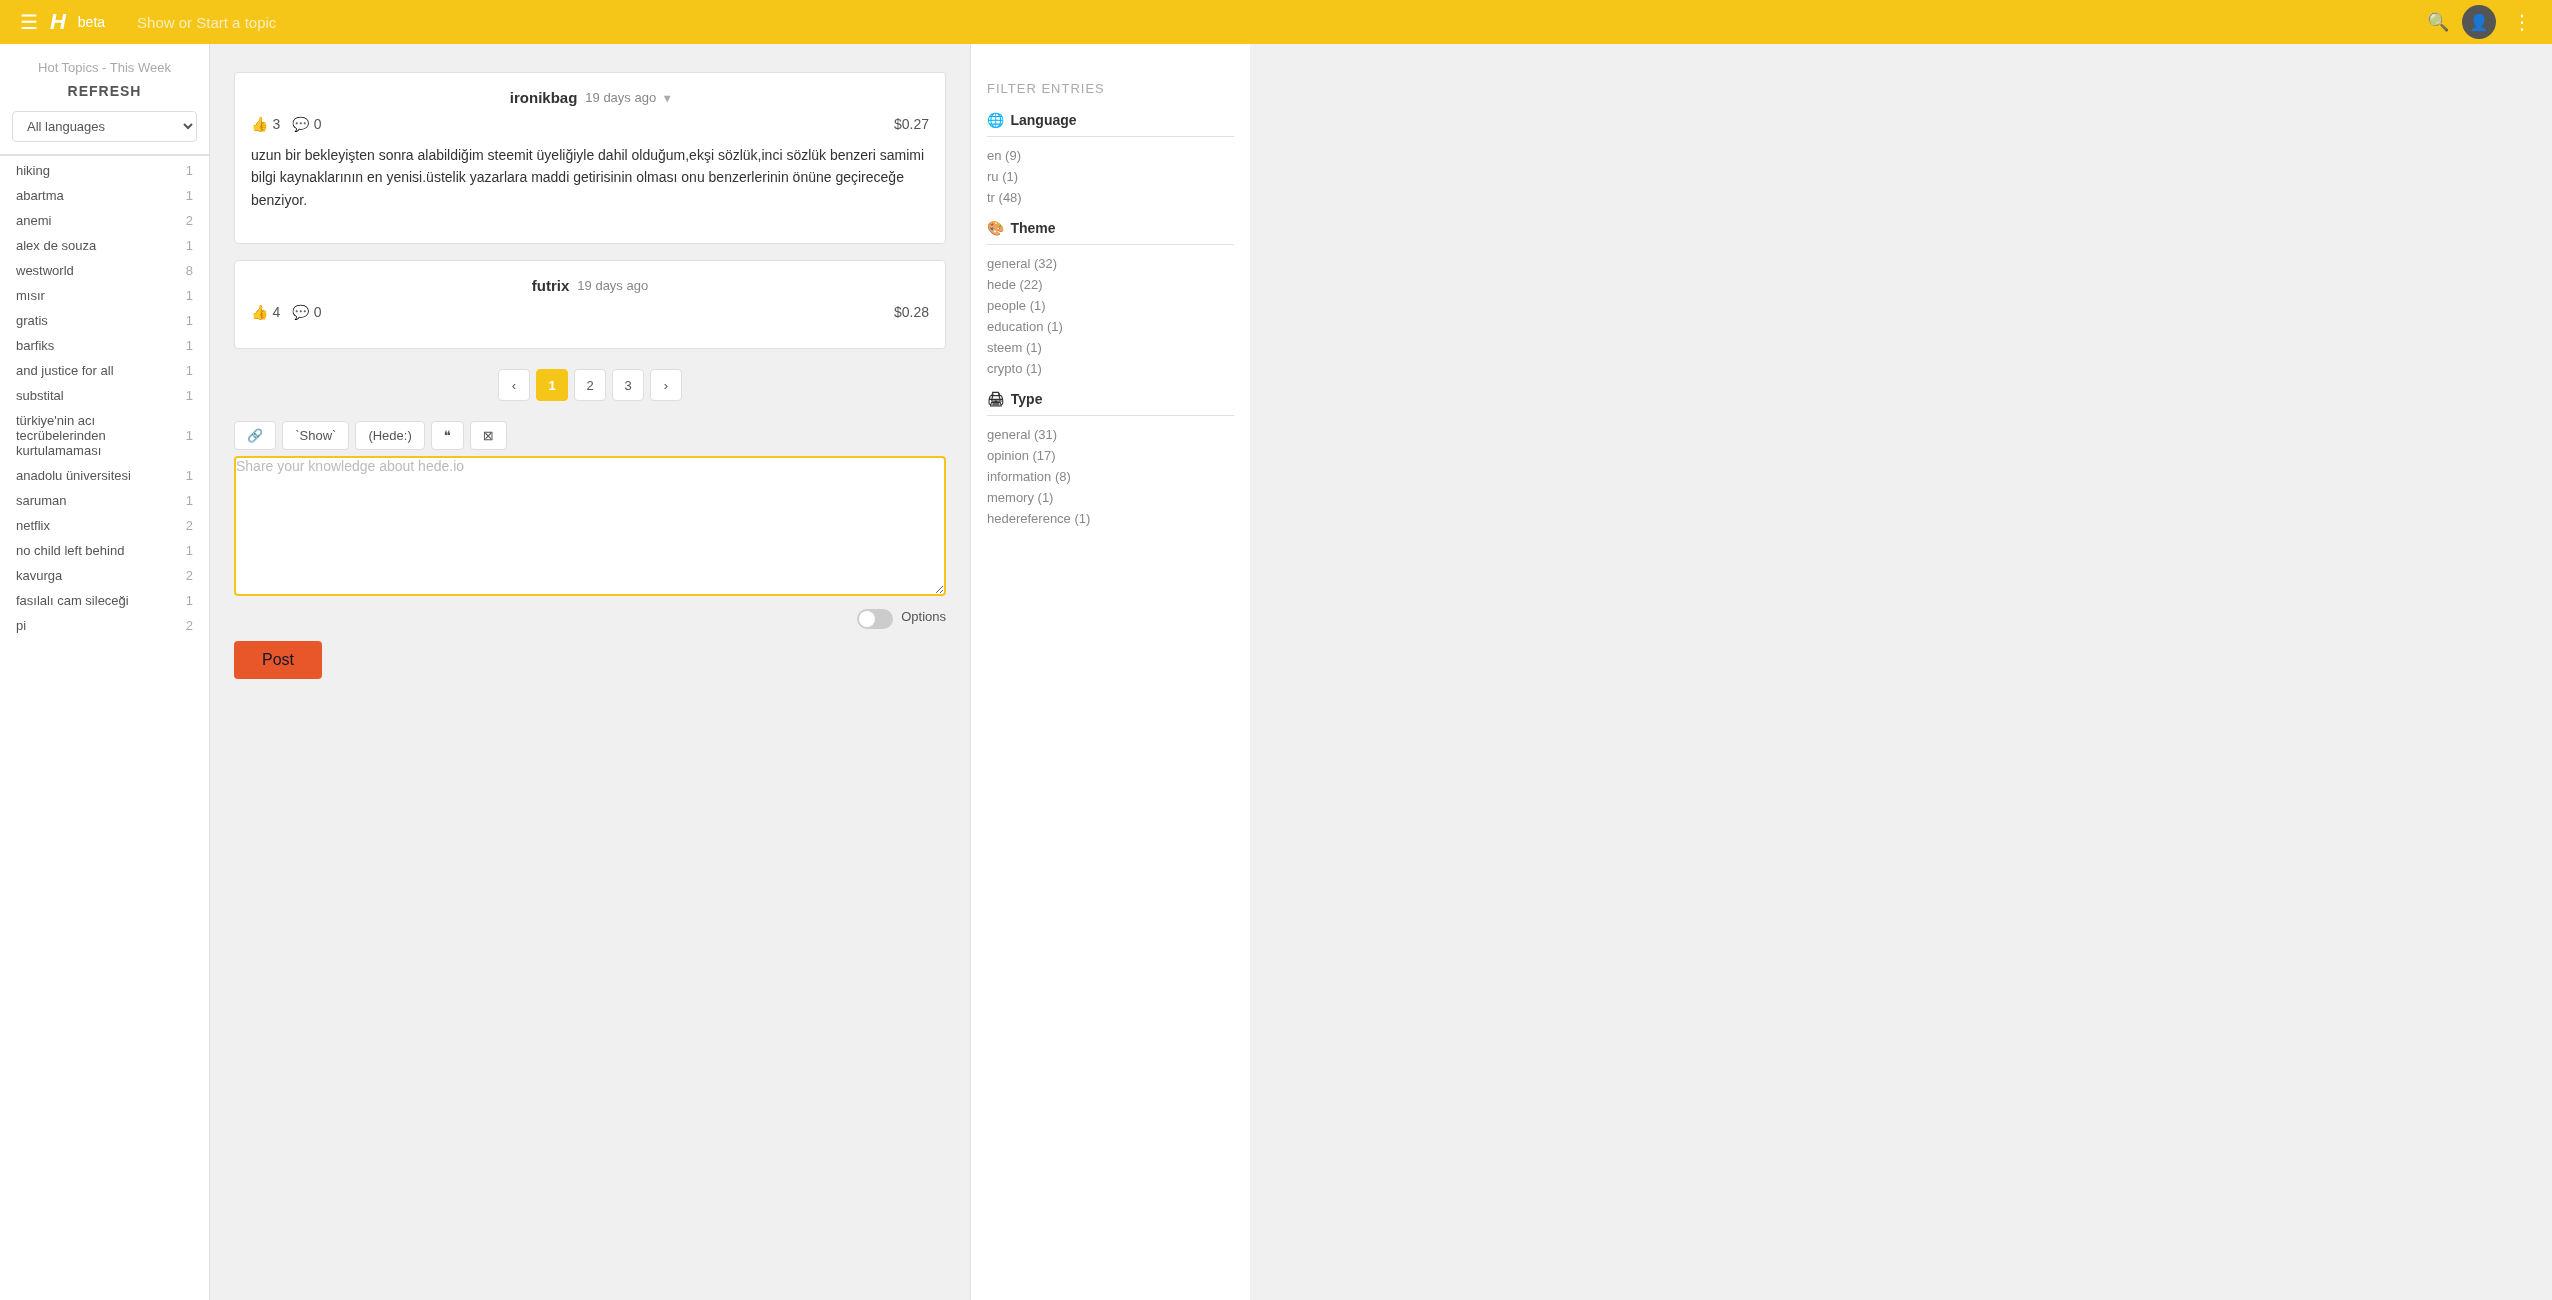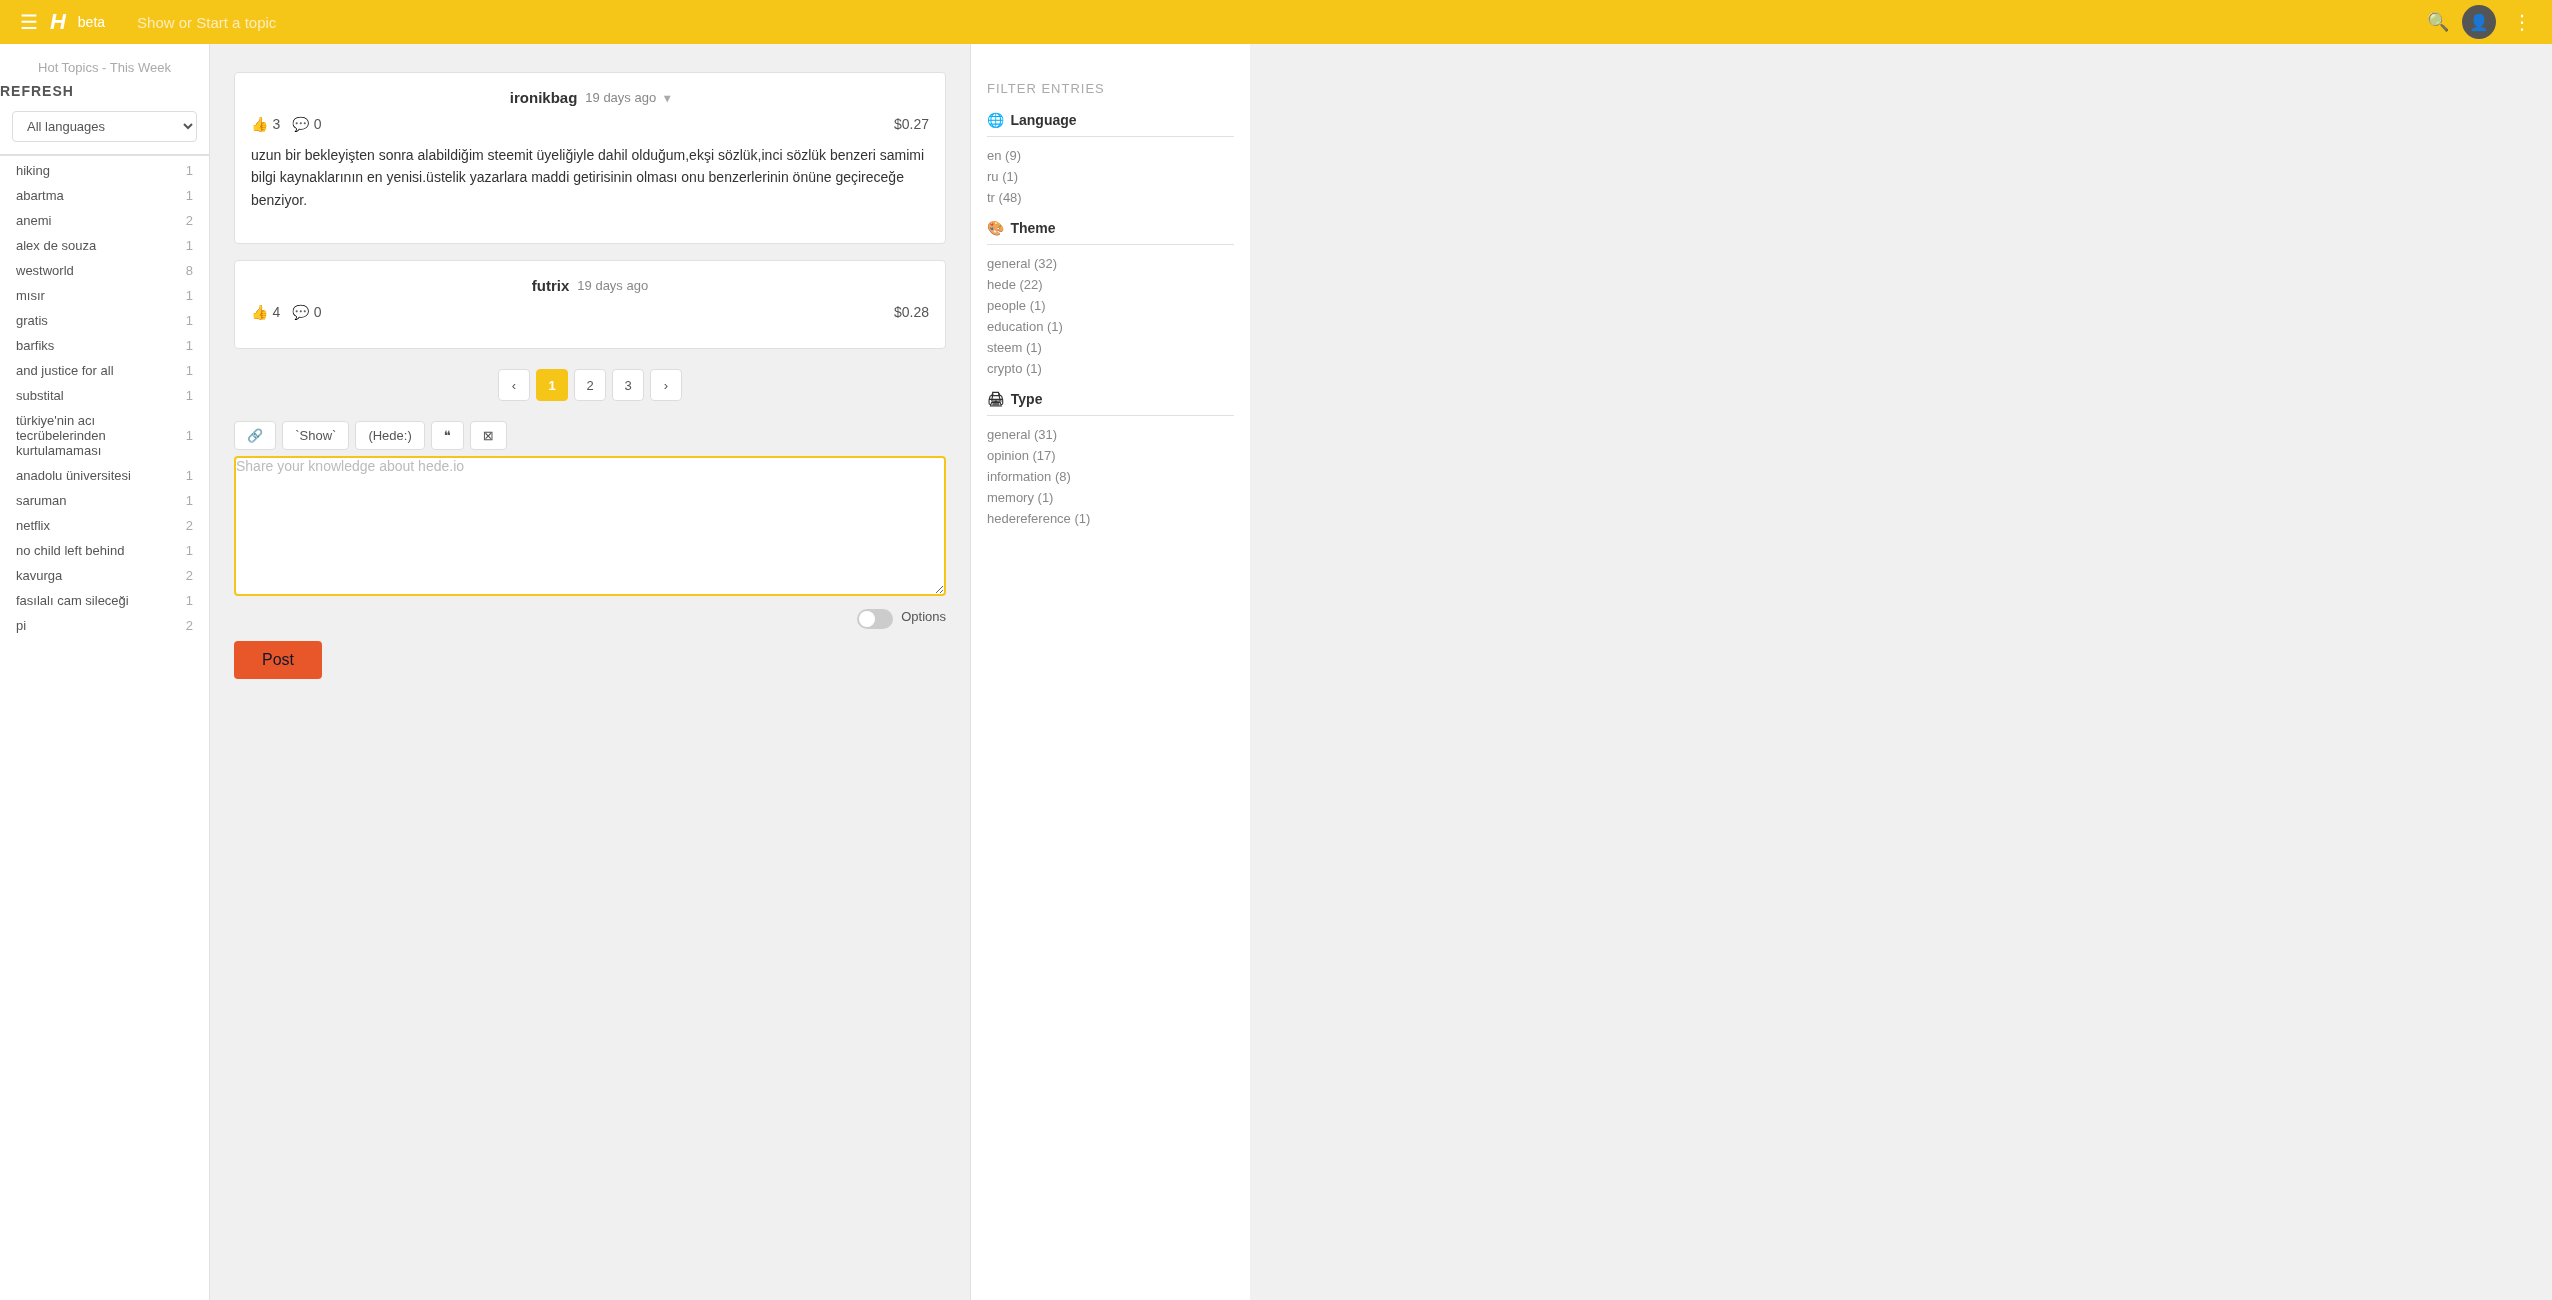--- a/index.html
+++ b/index.html
@@ -86,20 +86,21 @@
       flex-shrink: 0;
       border-right: 1px solid #e0e0e0;
     }
     .sidebar-title {
       color: #aaa;
       font-size: 13px;
       text-align: center;
       padding: 0 12px 8px;
     }
     .sidebar-refresh {
+      text-align: center;
       font-size: 14px;
       font-weight: bold;
       color: #555;
       margin-bottom: 12px;
       letter-spacing: 1px;
       cursor: pointer;
     }
     .sidebar-lang-select {
       margin: 0 12px 12px;
       width: calc(100% - 24px);

